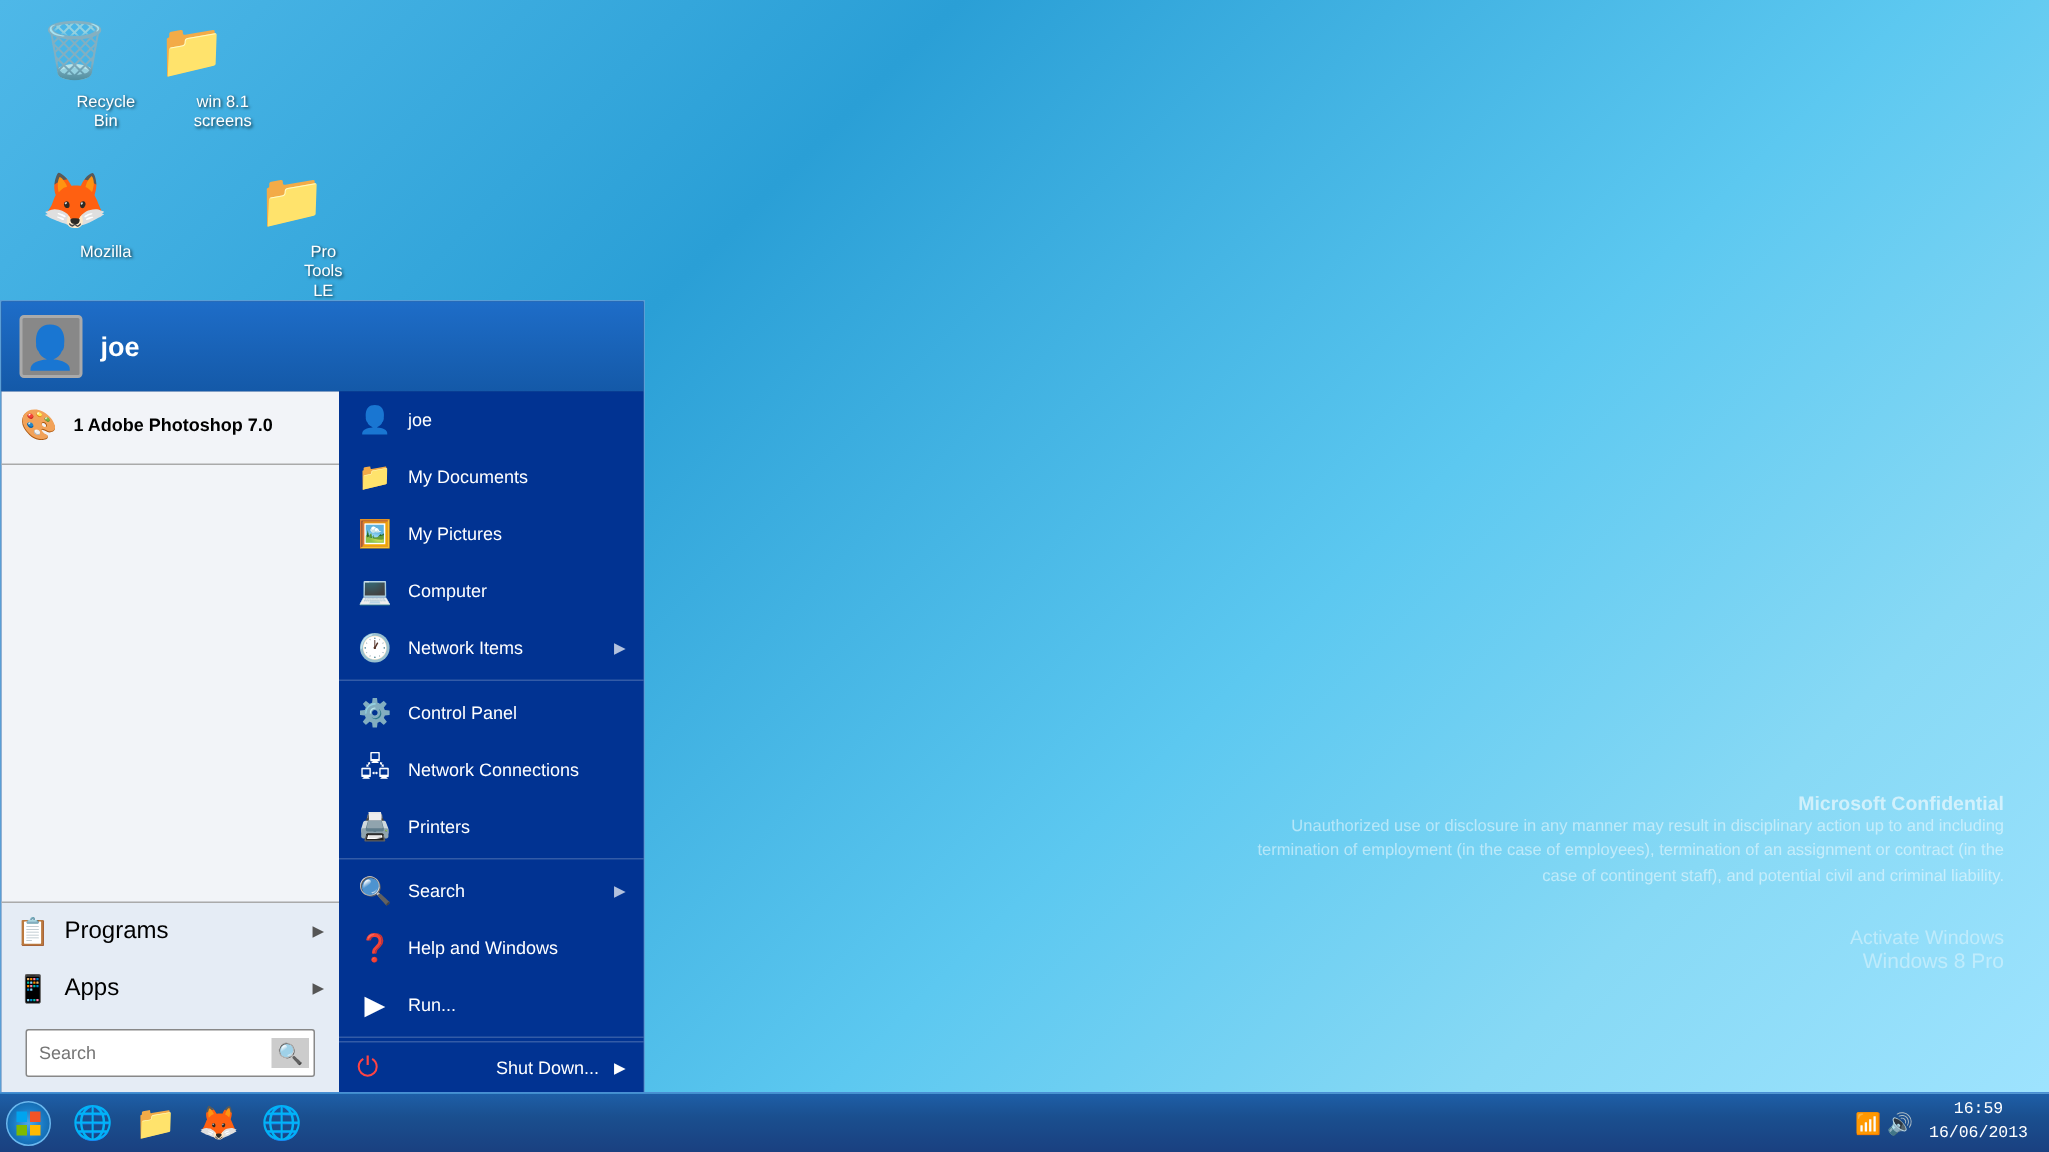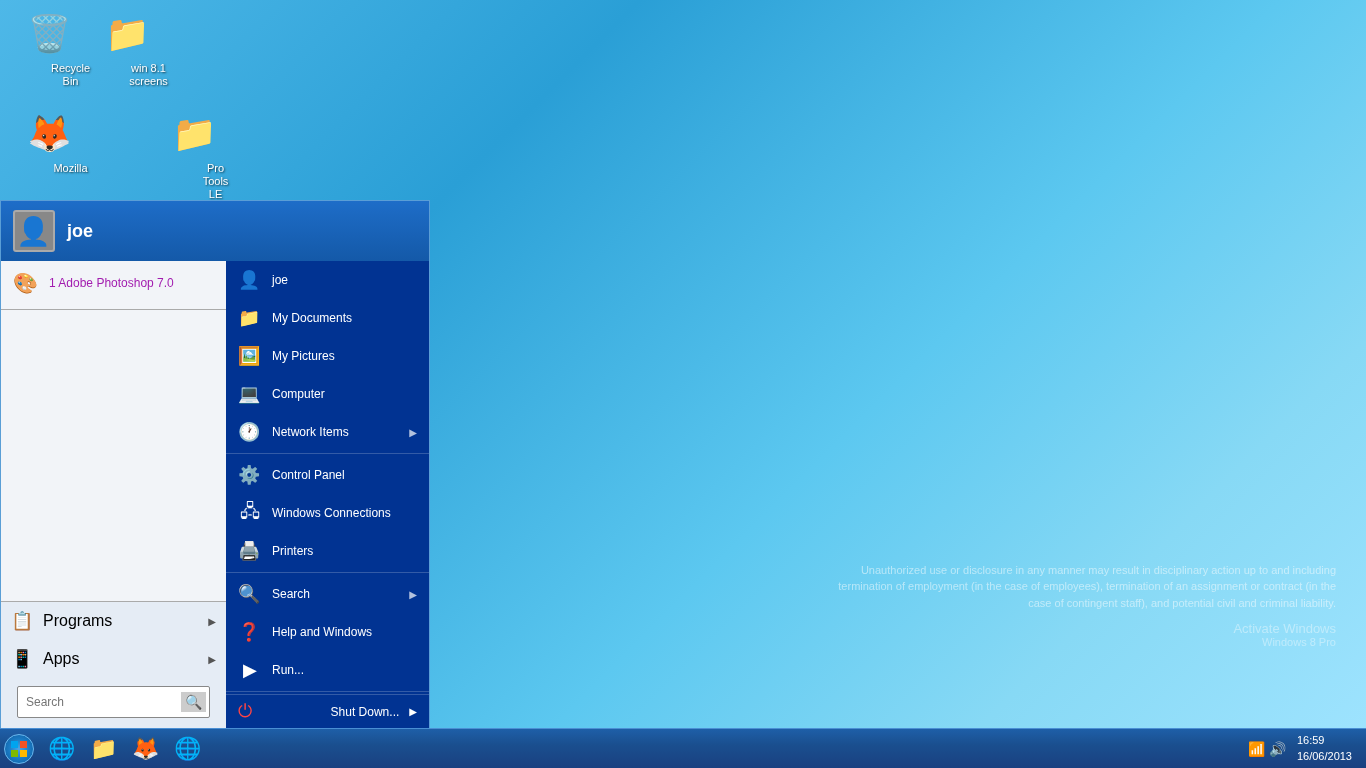--- a/index.html
+++ b/index.html
@@ -61,24 +61,24 @@
     }
     #watermark .confidential-text {
       font-size: 11px;
       max-width: 520px;
       line-height: 1.5;
       color: rgba(255,255,255,0.5);
     }
     #watermark .activate-windows {
       font-size: 13px;
       color: rgba(255,255,255,0.4);
-      margin-top: 10px;
+      margin-top: 25px;
     }
     #watermark .build-info {
-      font-size: 11px;
+      font-size: 14px;
       color: rgba(255,255,255,0.4);
     }
 
     
     #taskbar {
       position: absolute;
       bottom: 0;
       left: 0;
       width: 100%;
       height: 40px;
@@ -126,23 +126,24 @@
       margin-left: auto;
       display: flex;
       align-items: center;
       gap: 4px;
       padding-right: 8px;
       color: white;
       font-size: 11px;
     }
 
     .taskbar-clock {
-      text-align: left;
+      text-align: center;
       line-height: 1.4;
       padding: 0 6px;
+      font-family: Liberation Mono, monospace;
     }
 
     .taskbar-icons {
       display: flex;
       align-items: center;
       gap: 4px;
       font-size: 14px;
     }
 
     
@@ -210,22 +211,23 @@
       gap: 8px;
       min-height: 44px;
     }
     .recent-program .prog-icon {
       font-size: 22px;
       width: 30px;
       text-align: center;
     }
     .recent-program .prog-label {
       font-size: 12px;
-      color: #a21caf;
-      flex: 1;
+      color: #000000;
+      flex: 1;
+      font-weight: bold;
     }
 
     .left-divider {
       height: 1px;
       background: #aaa;
       margin: 4px 0;
     }
 
     
     #left-bottom {
@@ -364,20 +366,21 @@
     <div class="icon-img">🦊</div>
     <div class="icon-label">Mozilla</div>
   </div>
 
   <div class="desktop-icon" style="left:155px; top:110px;">
     <div class="icon-img">📁</div>
     <div class="icon-label">Pro Tools LE</div>
   </div>
 
   <div id="watermark">
+    <div class="confidential">Microsoft Confidential</div>
     <div class="confidential-text">Unauthorized use or disclosure in any manner may result in disciplinary action up to and including termination of employment (in the case of employees), termination of an assignment or contract (in the case of contingent staff), and potential civil and criminal liability.</div>
     <div class="activate-windows">
       <div>Activate Windows</div>
     </div>
     <div class="build-info">Windows 8 Pro</div>
   </div>
 
   <div id="start-menu">
 
     <div id="start-header">
@@ -447,21 +450,21 @@
 
         <div class="right-divider"></div>
 
         <div class="right-item">
           <div class="ri-icon">⚙️</div>
           <div class="ri-label">Control Panel</div>
         </div>
 
         <div class="right-item">
           <div class="ri-icon">🖧</div>
-          <div class="ri-label">Windows Connections</div>
+          <div class="ri-label">Network Connections</div>
         </div>
 
         <div class="right-item">
           <div class="ri-icon">🖨️</div>
           <div class="ri-label">Printers</div>
         </div>
 
         <div class="right-divider"></div>
 
         <div class="right-item">

